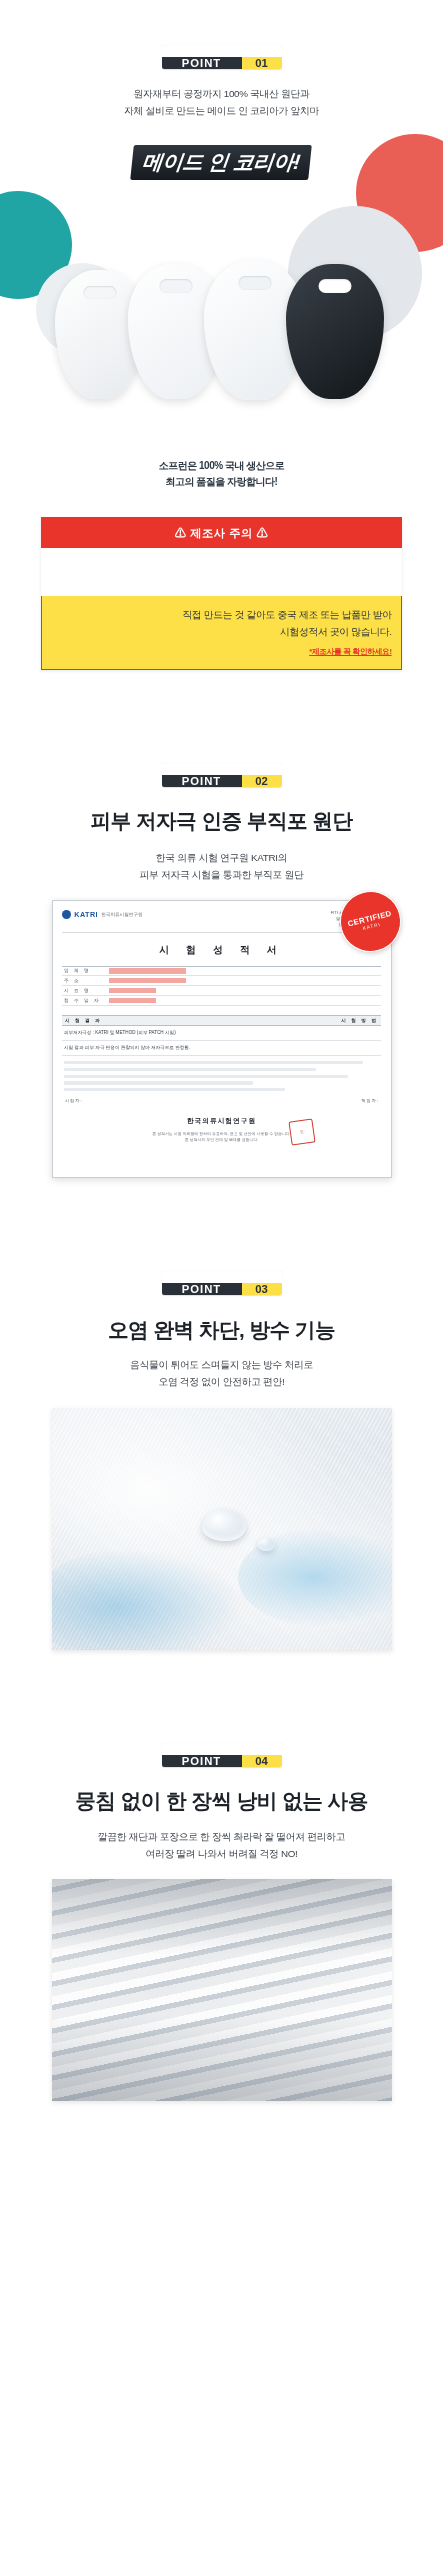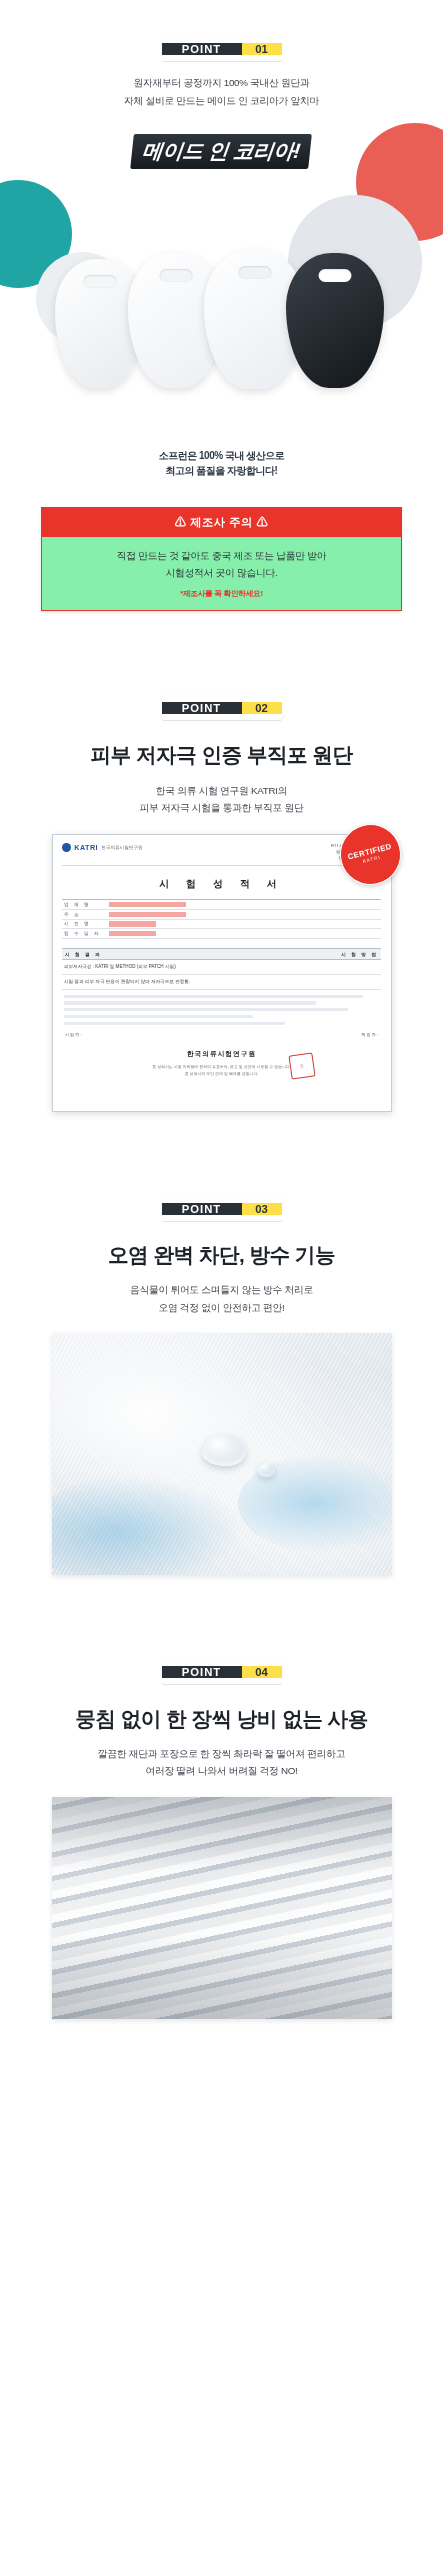--- a/index.html
+++ b/index.html
@@ -13,23 +13,23 @@
     width: 443px;
     min-height: 2837px;
     position: relative;
     background: #ffffff;
     overflow: hidden;
   }
 
   
   .point-badge {
     display: flex;
-    align-items: center;
+    align-items: flex-end;
     justify-content: center;
-    margin: 8px auto;
+    margin: 16px auto;
     width: 120px;
     height: 24px;
     border-radius: 2.1px;
     overflow: hidden;
     box-shadow: 0 0.5px 1px rgba(0,0,0,0.12);
   }
   .point-badge .pb-left {
     background: #2a3038;
     color: #ffffff;
     font-size: 11.3px;
@@ -193,35 +193,37 @@
   .warn-head {
     background: #e8342a;
     color: #fff;
     text-align: center;
     font-size: 11.3px;
     font-weight: bold;
     padding: 6.7px 0;
     letter-spacing: 0.5px;
   }
   .warn-body {
-    background: #86efac;
+    background: #fde047;
     border: 1px solid #e8342a;
     border-top: none;
     padding: 11.3px 9.3px 10.3px;
-    text-align: center;
+    text-align: right;
     font-size: 9.8px;
     line-height: 1.7;
     color: #2c3239;
     letter-spacing: -0.3px;
+    margin-top: 48px;
   }
   .warn-note {
     margin-top: 5.2px;
     font-size: 7.7px;
     color: #e8342a;
     font-weight: bold;
+    text-decoration: underline;
   }
 
   
   .s2 { padding-top: 77px; }
   .s2 .sec-title { margin-top: 21.6px; }
   .s2 .sec-sub { margin-top: 13.4px; }
 
   .cert-wrap {
     position: relative;
     width: 340px;

